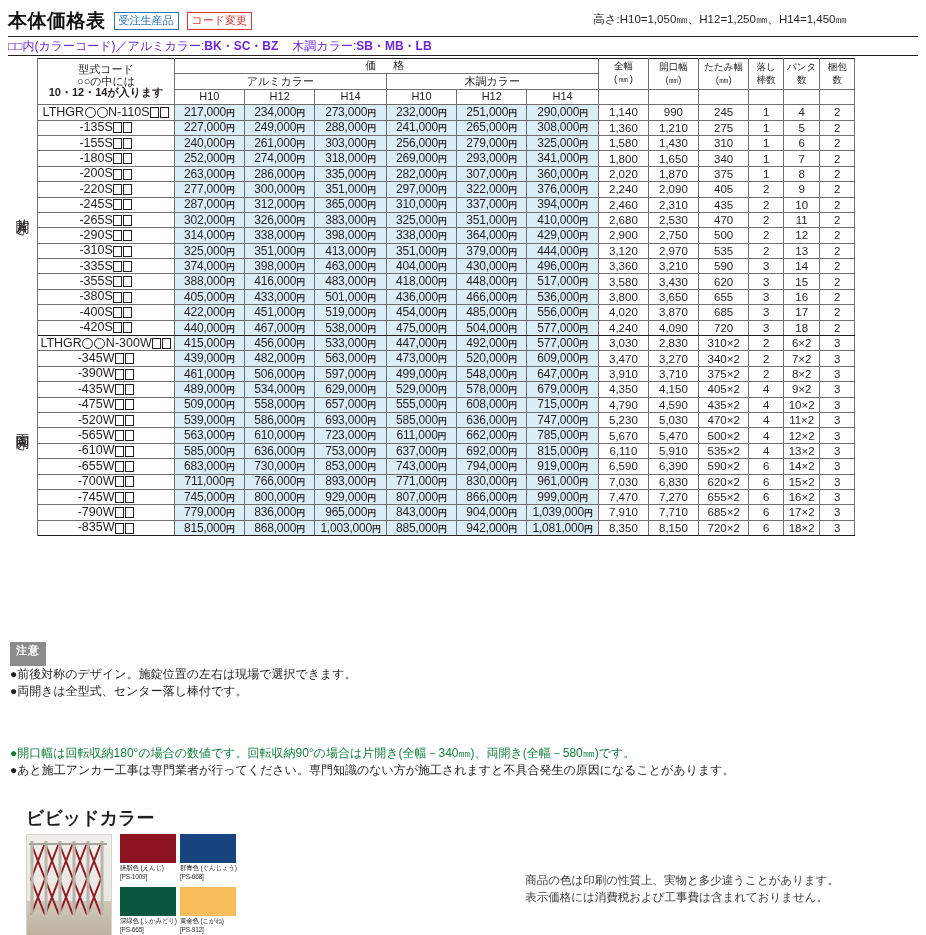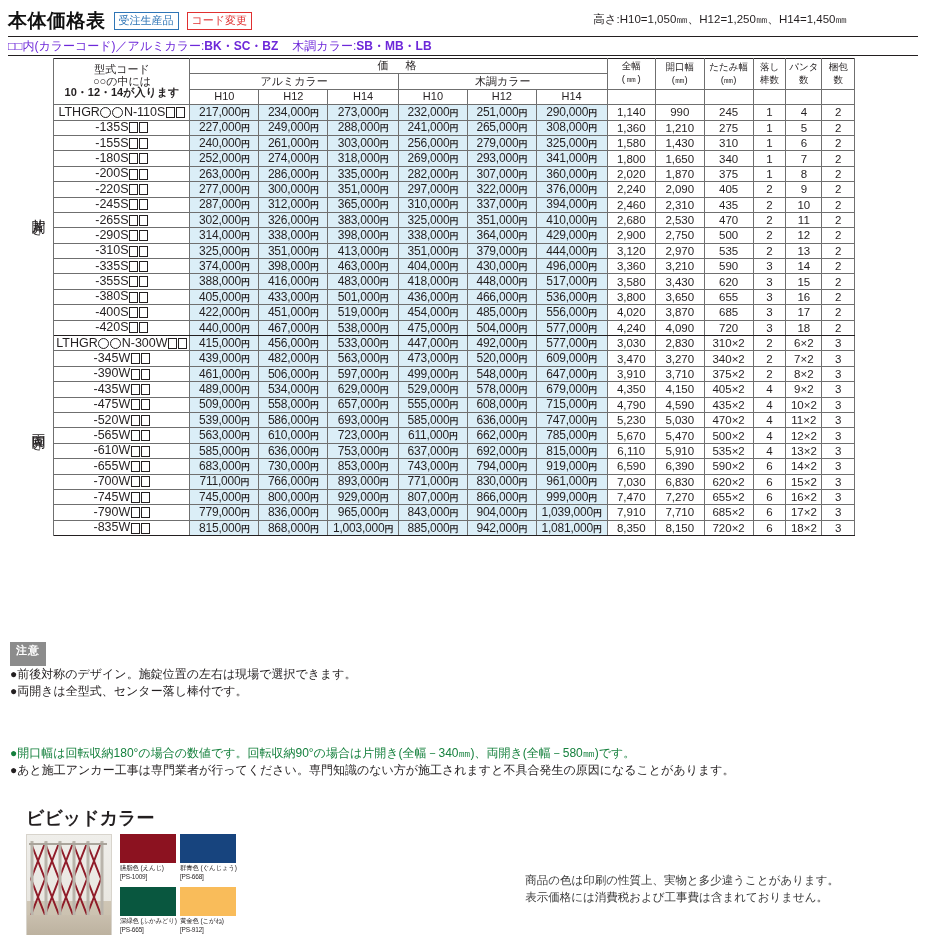--- a/index.html
+++ b/index.html
@@ -32,21 +32,21 @@
     position:absolute;left:8px;top:36px;width:910px;height:20px;
     font-size:12px;color:#6d28d9;display:flex;align-items:center;
     border-top:1.5px solid #231f20;border-bottom:1.5px solid #231f20;
     box-sizing:border-box;
   }
   .subrow .b{font-weight:bold;}
   .sub-sp{display:inline-block;width:14px;}
 
   
   table.price{
-    position:absolute;left:24px;top:58px;
+    position:absolute;left:8px;top:58px;
     border-collapse:collapse;table-layout:fixed;
     font-size:11px;
   }
   table.price td,table.price th{
     border:0.8px solid #6f6f6f;
     padding:0;margin:0;text-align:center;vertical-align:middle;
     font-weight:normal;color:#231f20;
     height:15.4px;line-height:1.05;
     box-sizing:border-box;
   }

